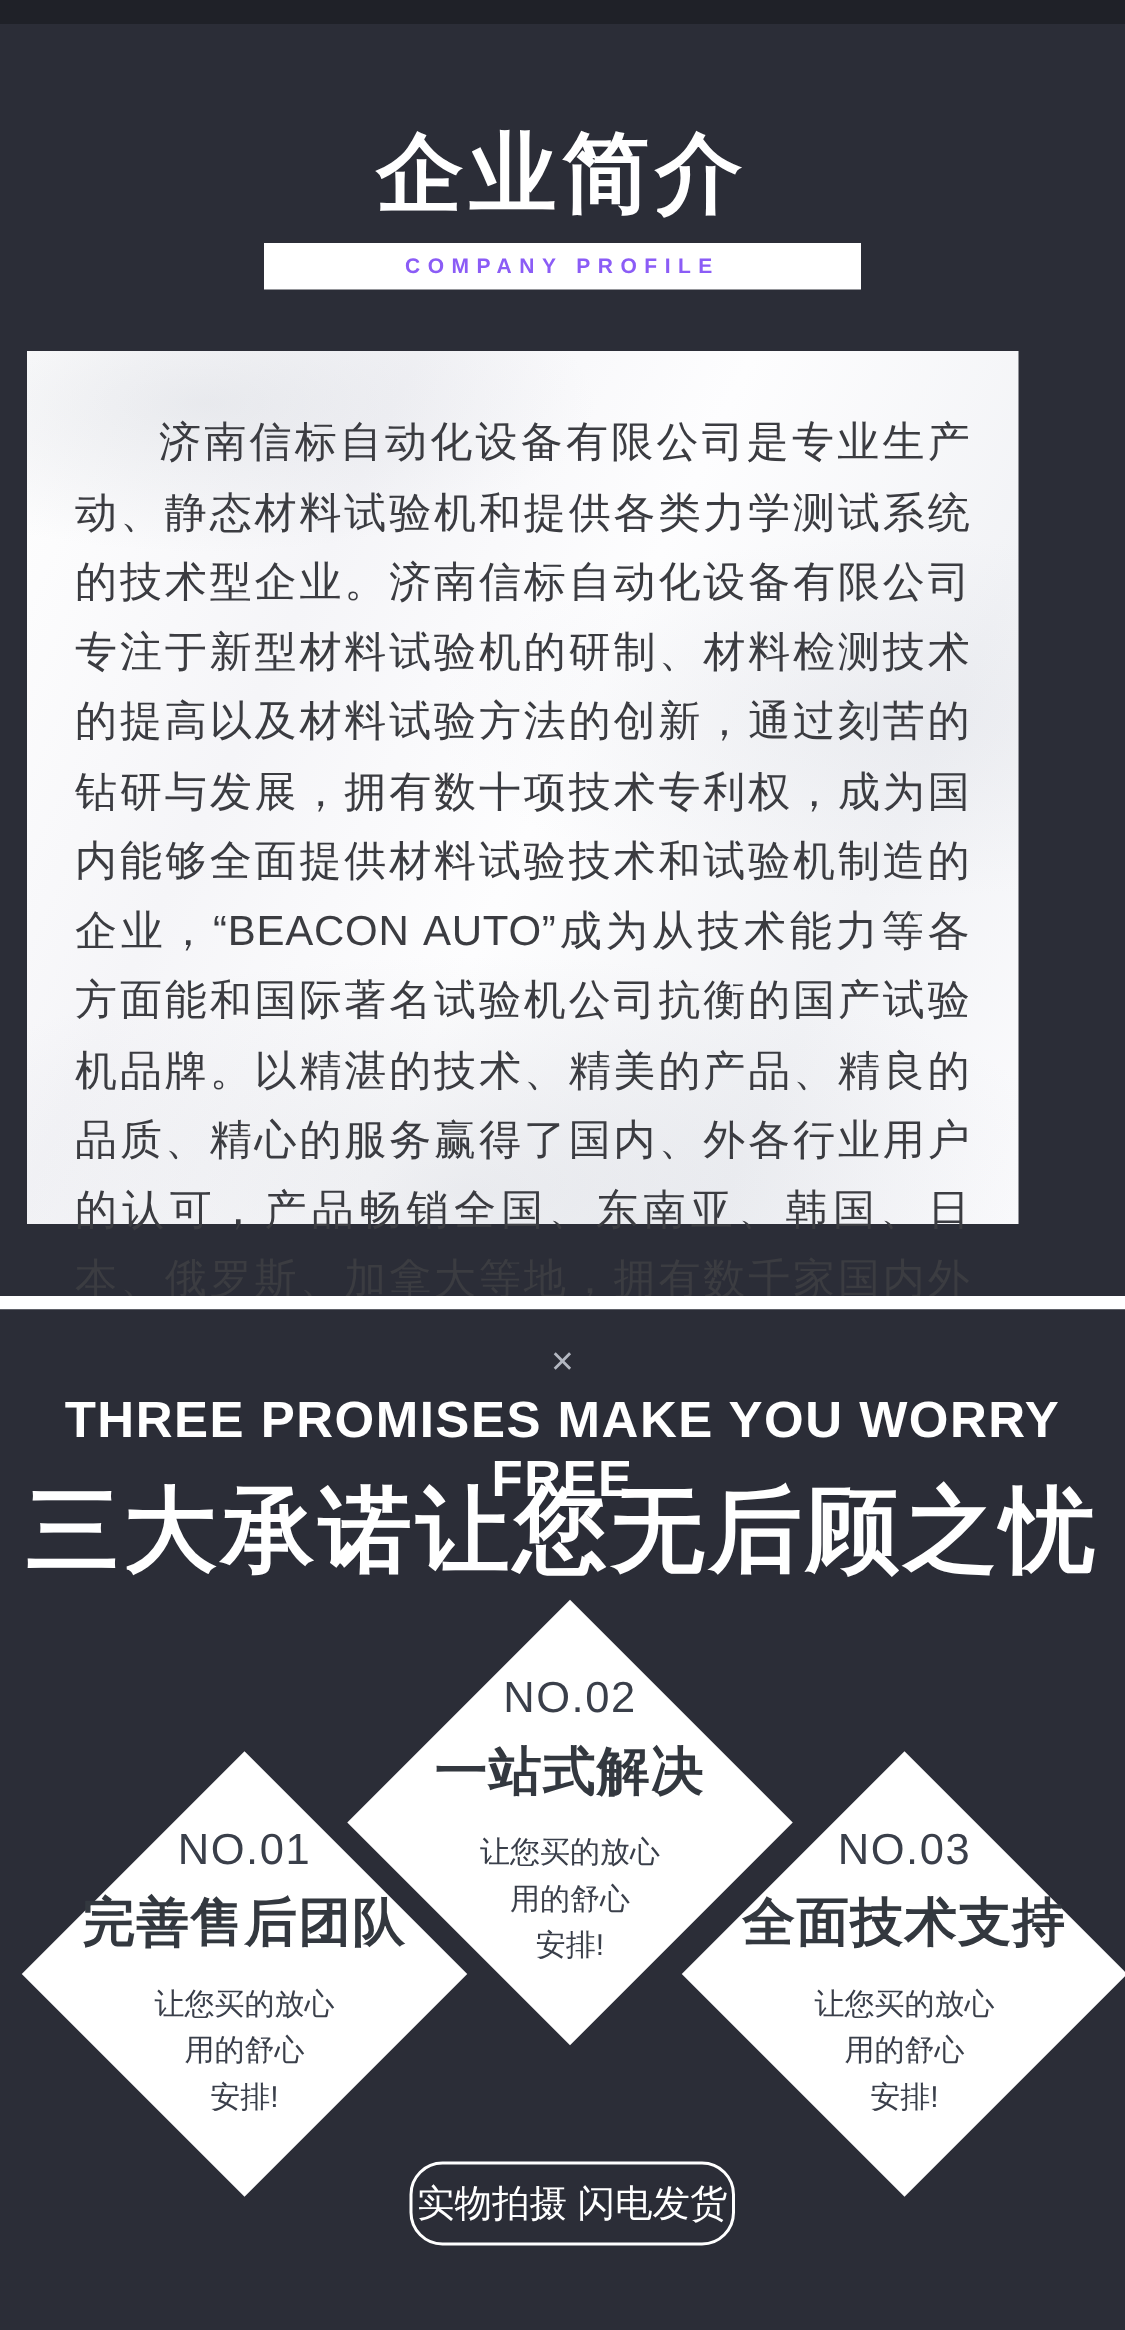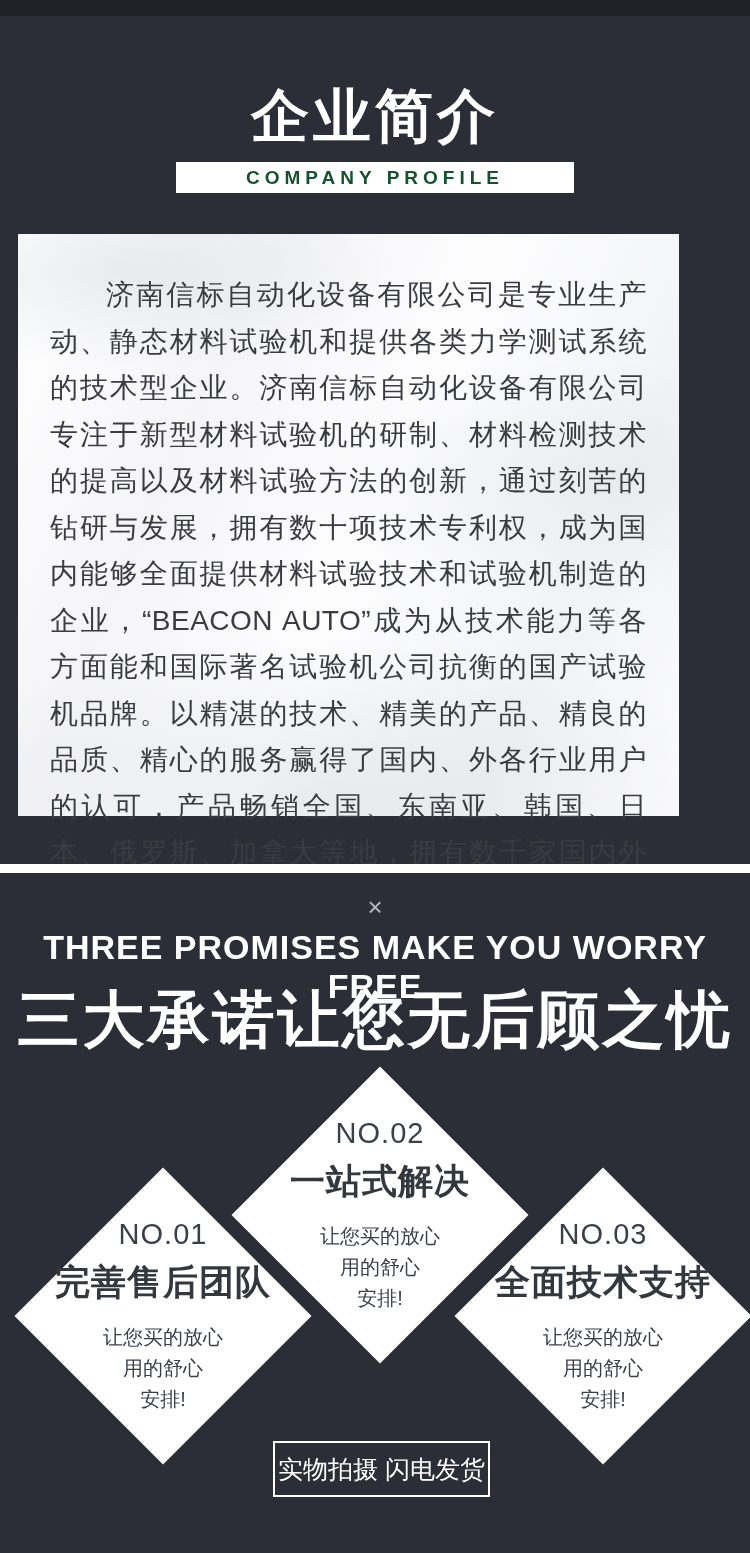--- a/index.html
+++ b/index.html
@@ -32,24 +32,24 @@
   .subtitle-bar {
     position: absolute; top: 146px; left: 50%;
     transform: translateX(-50%);
     width: 398px; height: 31px;
     background: #ffffff;
   }
   .subtitle-bar span {
     display: block;
     text-align: center;
     line-height: 31px;
-    font-size: 19px;
+    font-size: 14px;
     font-weight: 700;
     letter-spacing: 5px;
-    color: #14532d;
+    color: #8b5cf6;
   }
   .about-card {
     position: absolute; top: 218px; left: 18px;
     width: 661px; height: 582px;
     background:
       radial-gradient(ellipse 420px 160px at 18% 6%,  rgba(186,191,201,0.28), transparent 62%),
       radial-gradient(ellipse 520px 200px at 88% 42%, rgba(196,200,210,0.20), transparent 60%),
       radial-gradient(ellipse 640px 240px at 45% 96%, rgba(182,187,198,0.24), transparent 65%),
       linear-gradient(115deg, #ffffff 0%, #f5f5f8 28%, #fdfdfe 52%, #f2f3f6 78%, #fbfbfd 100%);
     padding: 38px 32px;
@@ -131,21 +131,21 @@
     color: #33383f;
     white-space: nowrap;
     margin-bottom: 16px;
   }
   .d-desc { font-size: 20px; line-height: 31px; color: #3a3f4a; }
   .d-desc span { display: block; }
   .badge {
     position: absolute; top: 1425px; left: 273px;
     width: 217px; height: 56px;
     border: 2px solid #ffffff;
-    border-radius: 0;
+    border-radius: 22px;
     text-align: center;
     line-height: 52px;
     color: #ffffff;
     font-size: 25px;
     white-space: nowrap;
   }
   .bottom-strip {
     position: absolute; bottom: 0; left: 0;
     width: 750px; height: 3px;
     background: #3a3f50;

